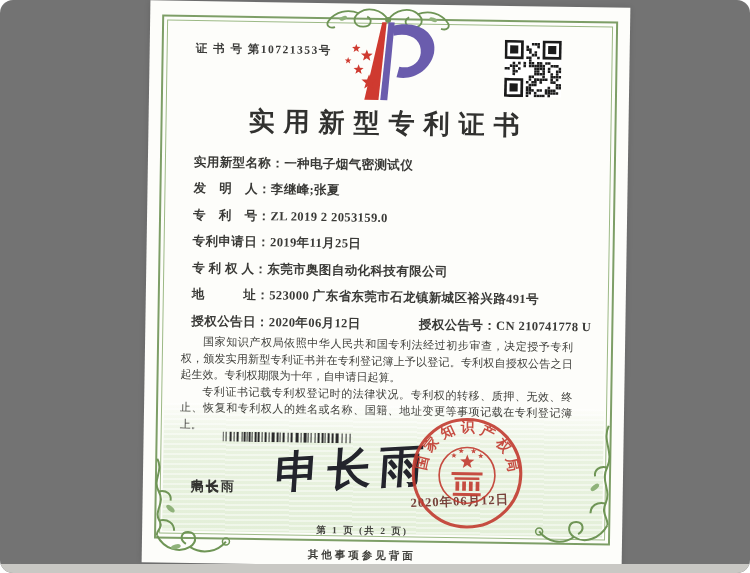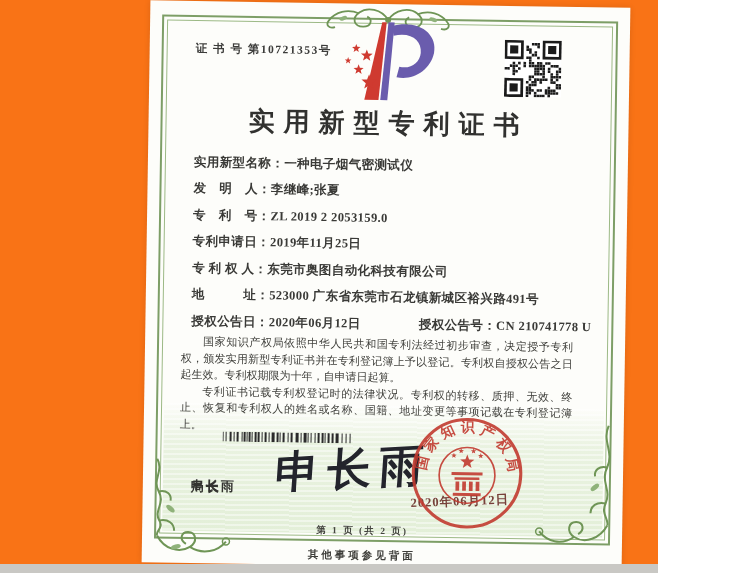--- a/index.html
+++ b/index.html
@@ -1,17 +1,17 @@
 <!DOCTYPE html>
 <html><head>
 <meta charset="utf-8">
 <style>
   html,body{margin:0;padding:0;}
   body{font-family:"Liberation Serif","DejaVu Serif",serif;}
-  #stage{position:relative;width:658px;height:573px;background:#f97316;overflow:hidden;}
+  #stage{position:relative;width:750px;height:573px;background:#737373;overflow:hidden;border-radius:13px;}
   #stage::after{content:"";position:absolute;left:0;right:0;bottom:0;height:9px;background:#c9c8c4;}
   .sheet{position:absolute;left:146px;top:4px;width:480px;height:562px;background:#fdfdfa;
          transform:rotate(0.9deg);transform-origin:50% 50%;box-shadow:0 0 6px rgba(0,0,0,.12);}
   .frame{position:absolute;left:12px;top:14px;width:452px;height:520px;border:2px solid #7d9e66;}
   .frame-inner{position:absolute;left:3px;top:3px;right:3px;bottom:3px;border:1px solid #9cb985;}
   .tint{position:absolute;left:6px;right:6px;bottom:6px;height:128px;
         background:linear-gradient(180deg,rgba(227,239,216,0) 0%,rgba(227,239,216,.75) 30%,#e3efd8 100%);}
   .tint::after{content:"";position:absolute;inset:0;
         background:repeating-linear-gradient(180deg,rgba(255,255,255,.45) 0 2px,rgba(255,255,255,0) 2px 5px);}
   .certno{position:absolute;left:46px;top:40px;font-size:11.5px;letter-spacing:1.5px;color:#3c3c3a;font-weight:600;}

